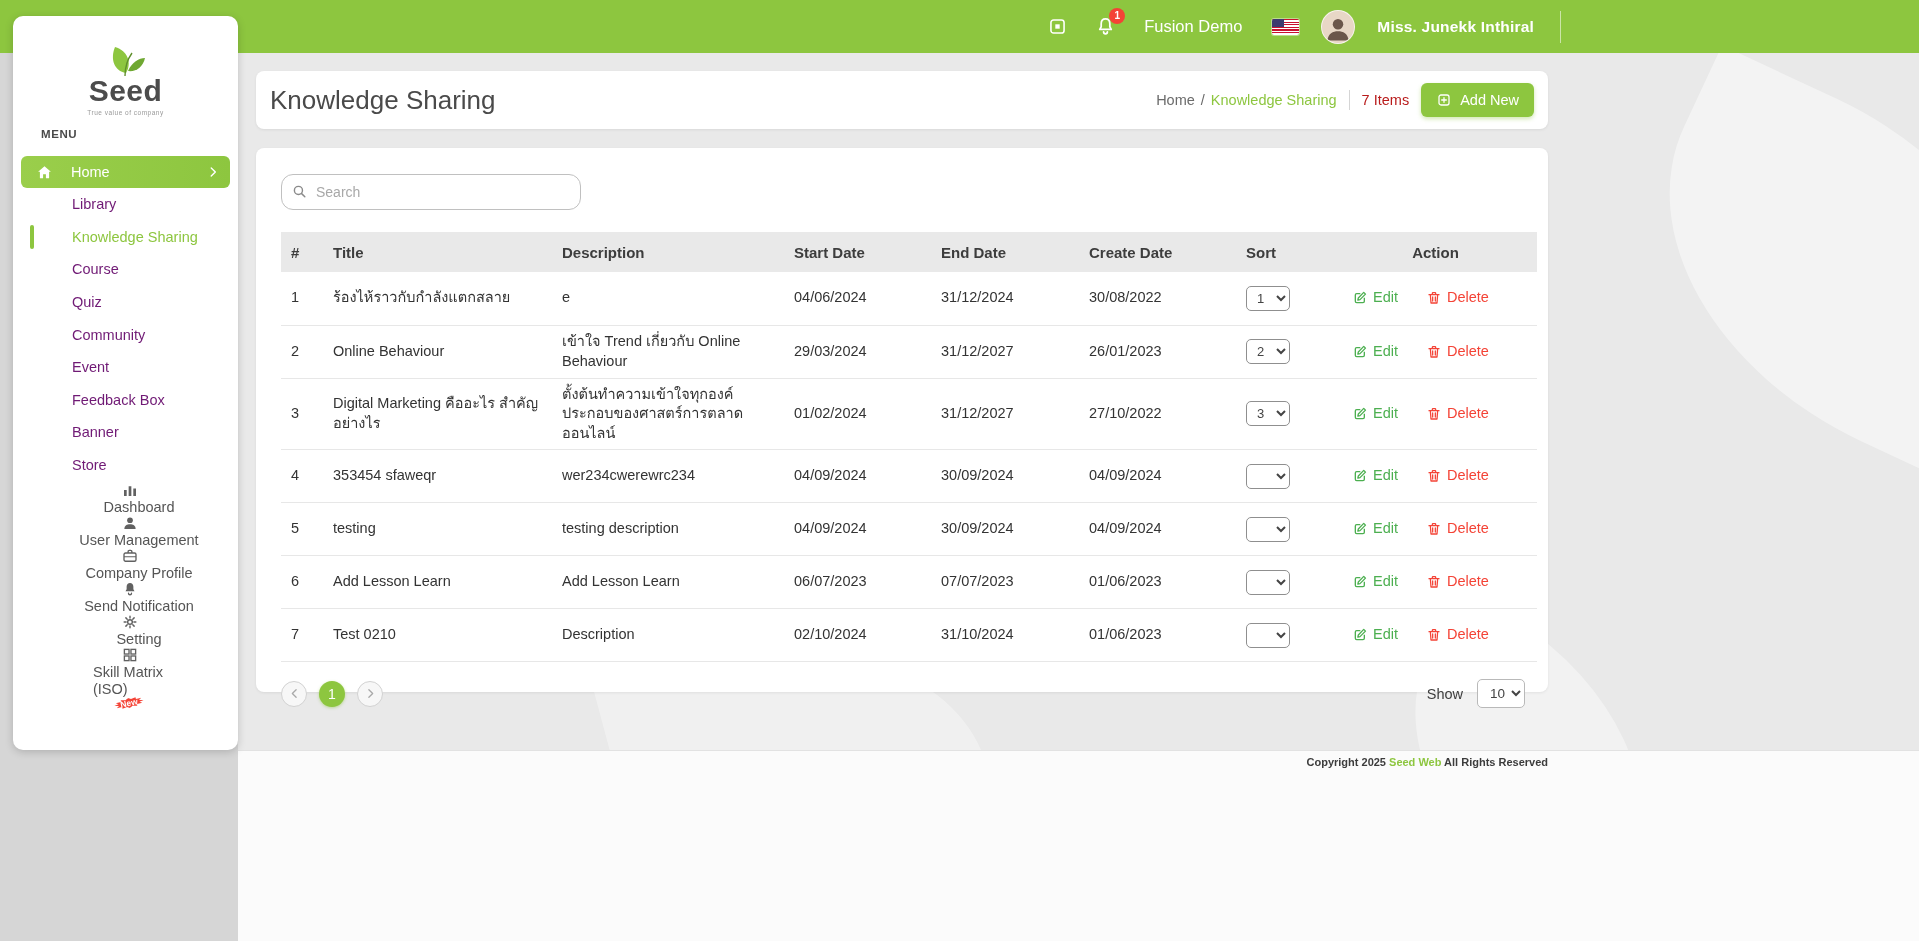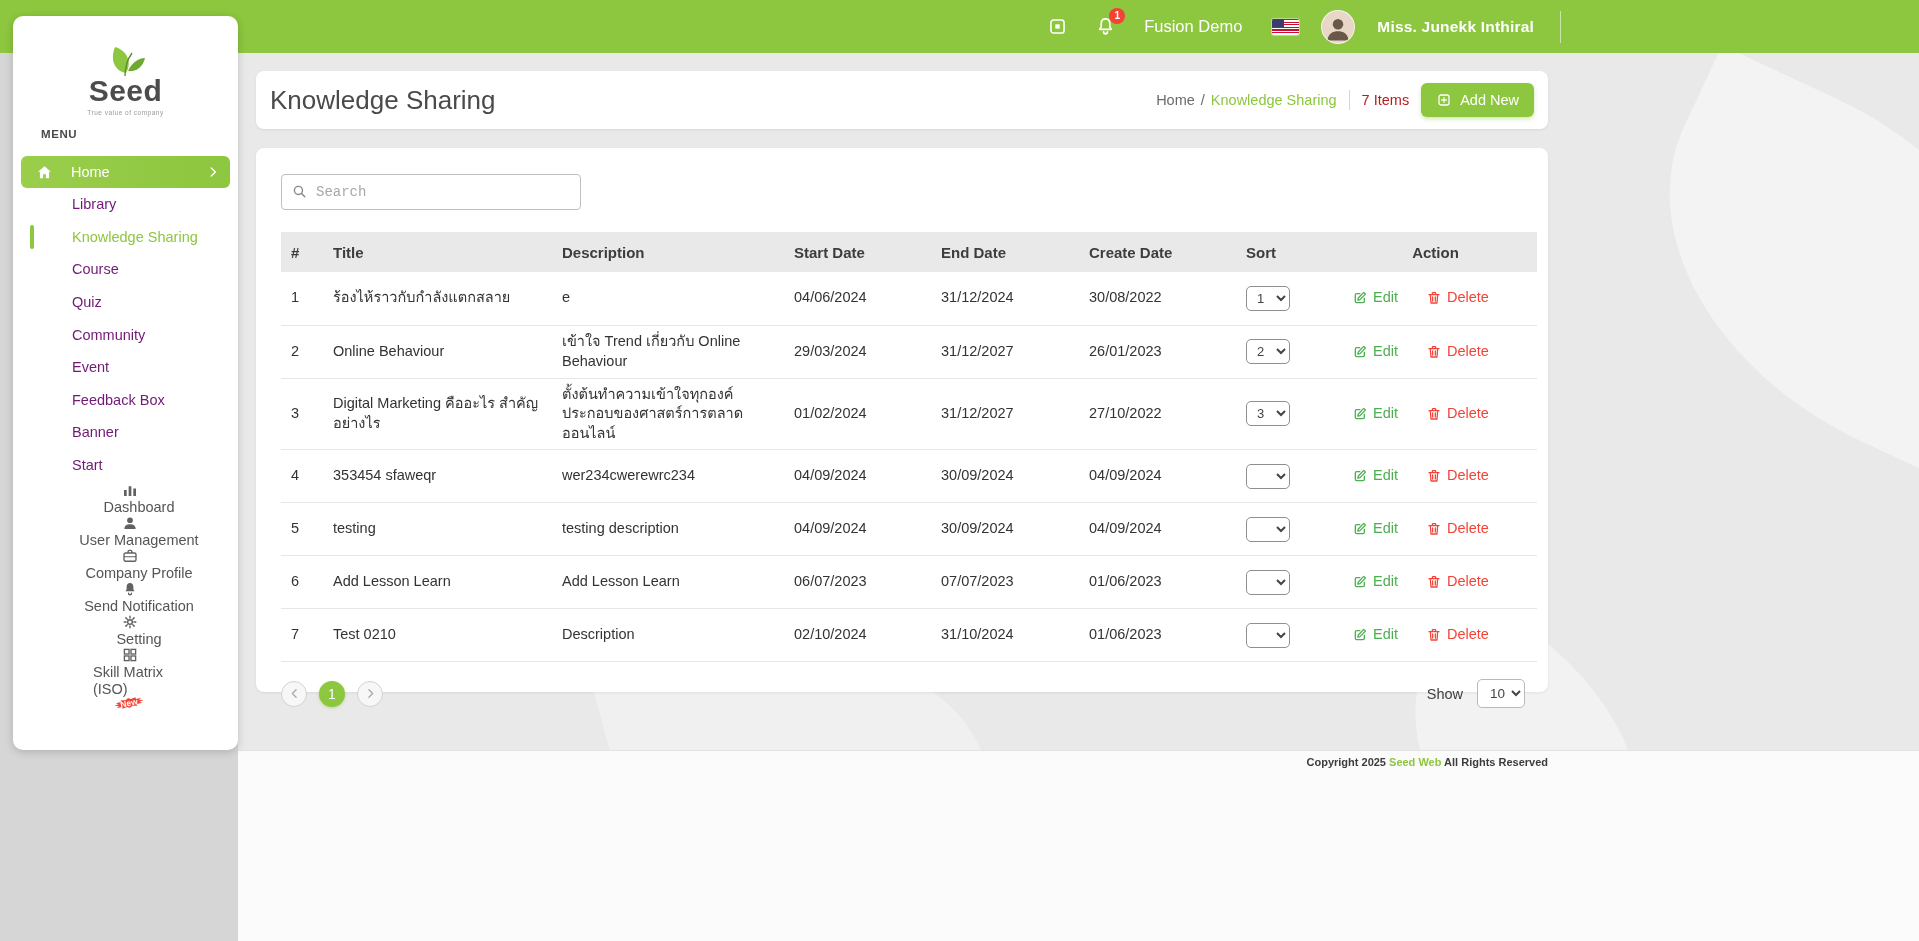--- a/index.html
+++ b/index.html
@@ -69,22 +69,22 @@
   .breadcrumb .bc-current { color:#8DC63F; }
   .v-div { width:1px; height:20px; background:#d5d5d5; }
   .items-count { font-size:14.5px; color:#b91c1c; }
   .add-new-btn { display:flex; align-items:center; gap:8px; height:34px; padding:0 15px; background:#8DC63F; color:#fff;
                  border:none; border-radius:6px; font-size:14.5px; font-family:inherit; cursor:pointer; box-shadow:0 2px 4px rgba(141,198,63,.4); }
 
   
   .content-card { position:absolute; left:256px; top:148px; width:1292px; height:544px; background:#fff; border-radius:8px; z-index:2;
                   box-shadow:0 1px 3px rgba(0,0,0,.07); padding:26px 18px 0 25px; }
   .search-box { position:relative; width:300px; height:36px; }
-  .search-box input { width:100%; height:100%; border:1px solid #c0c0c0; border-radius:4px; padding:0 10px 0 34px;
-                      font-size:14px; font-family:Liberation Mono, monospace; color:#444; outline:none; background:#fff; }
+  .search-box input { width:100%; height:100%; border:1px solid #c0c0c0; border-radius:12px; padding:0 10px 0 34px;
+                      font-size:14px; font-family:Liberation Sans, sans-serif; color:#444; outline:none; background:#fff; }
   .search-box input::placeholder { color:#a8a8a8; }
   .search-icon { position:absolute; left:10px; top:9px; width:17px; height:17px; color:#8a8a8a; }
 
   table.data { margin-top:22px; border-collapse:collapse; table-layout:fixed; width:1256px; }
   table.data th { background:#e9e9e9; height:40px; text-align:left; font-size:15px; font-weight:700; color:#3d3d3d; padding:0 6px 0 10px; }
   table.data th.center { text-align:center; padding-left:0; }
   table.data td { height:53px; font-size:14.5px; color:#333; padding:6px 8px 6px 10px; border-bottom:1px solid #e7e7e7; vertical-align:middle; line-height:1.35; }
   .sort-select { width:44px; height:25px; border:1px solid #8f8f8f; border-radius:5px; font-size:13px; font-family:inherit; color:#444; padding-left:6px; background:#fff; }
   .actions { display:flex; align-items:center; gap:28px; padding-left:2px; }
   .act-link { display:flex; align-items:center; gap:5px; font-size:14.5px; text-decoration:none; cursor:pointer; }
@@ -259,21 +259,21 @@
     <div class="sub-item">
         <span>Event</span>
       </div>
     <div class="sub-item">
         <span>Feedback Box</span>
       </div>
     <div class="sub-item">
         <span>Banner</span>
       </div>
     <div class="sub-item">
-        <span>Start</span>
+        <span>Store</span>
       </div>
 
     <div class="menu-item">
       <span class="mi-icon">
           <svg width="18" height="18">
             <use href="#i-chart"></use>
           </svg>
         </span>
       <span class="mi-label">Dashboard</span>
     </div>

